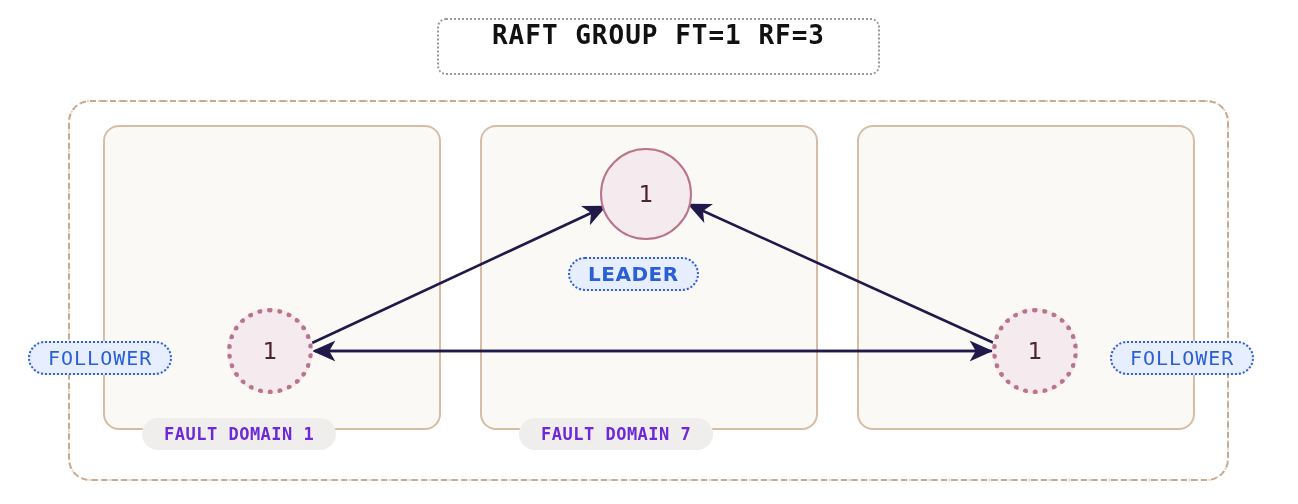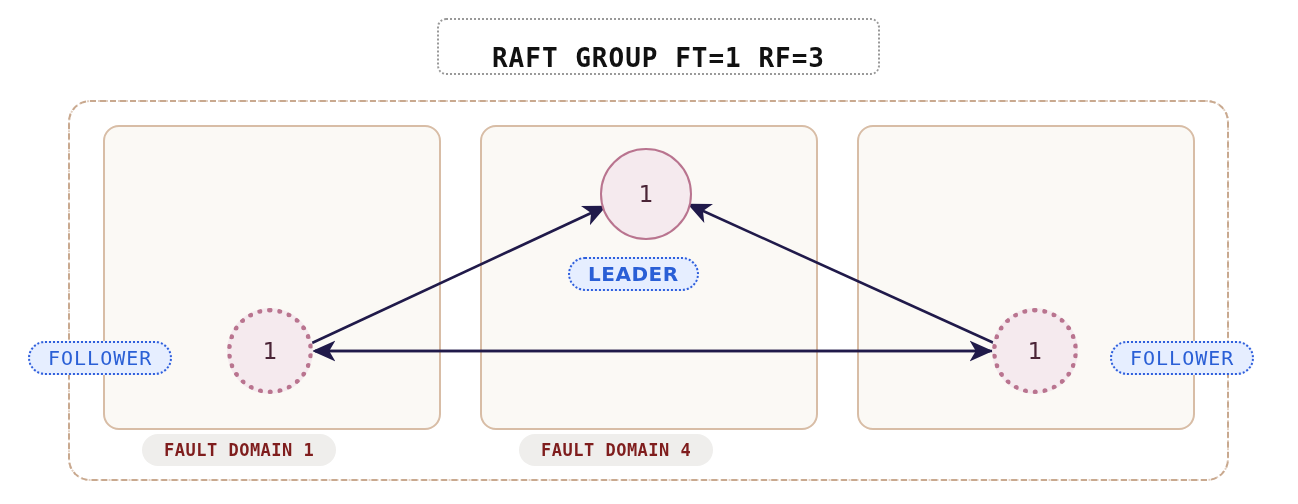--- a/index.html
+++ b/index.html
@@ -27,21 +27,21 @@
     position: absolute;
     left: 437px;
     top: 18px;
     width: 443px;
     height: 57px;
     box-sizing: border-box;
     border: 2px dotted #999999;
     border-radius: 9px;
     background: #ffffff;
     display: flex;
-    align-items: flex-end;
+    align-items: flex-start;
     justify-content: center;
     z-index: 7;
   }
   #title-text {
     font-family: "DejaVu Sans Mono", "Liberation Mono", monospace;
     font-weight: bold;
     font-size: 26px;
     letter-spacing: 1px;
     color: #111111;
     white-space: pre;
@@ -98,24 +98,23 @@
     background: #efeeec;
     border-radius: 16px;
     display: flex;
     align-items: center;
     justify-content: center;
     padding: 0 22px;
     font-family: "DejaVu Sans Mono", "Liberation Mono", monospace;
     font-weight: bold;
     font-size: 17px;
     letter-spacing: .5px;
-    color: #7f1d1d;
+    color: #6d28d9;
     white-space: pre;
     z-index: 6;
-    margin-top: 16px;
   }
   #fd-label-1 { left: 142px; }
   #fd-label-2 { left: 519px; }
   #fd-label-3 { left: 900px; }
 
   
   #edges {
     position: absolute;
     left: 0; top: 0;
     width: 1298px;
@@ -242,15 +241,15 @@
 
   <div class="role-badge badge-follower" id="badge-follower-1">
     <span>FOLLOWER</span>
   </div>
 
   <div class="role-badge badge-follower" id="badge-follower-3">
     <span>FOLLOWER</span>
   </div>
 
   <div class="fd-label" id="fd-label-1">FAULT DOMAIN 1</div>
-  <div class="fd-label" id="fd-label-2">FAULT DOMAIN 4</div>
+  <div class="fd-label" id="fd-label-2">FAULT DOMAIN 7</div>
 
 </div>
 
 </body></html>

